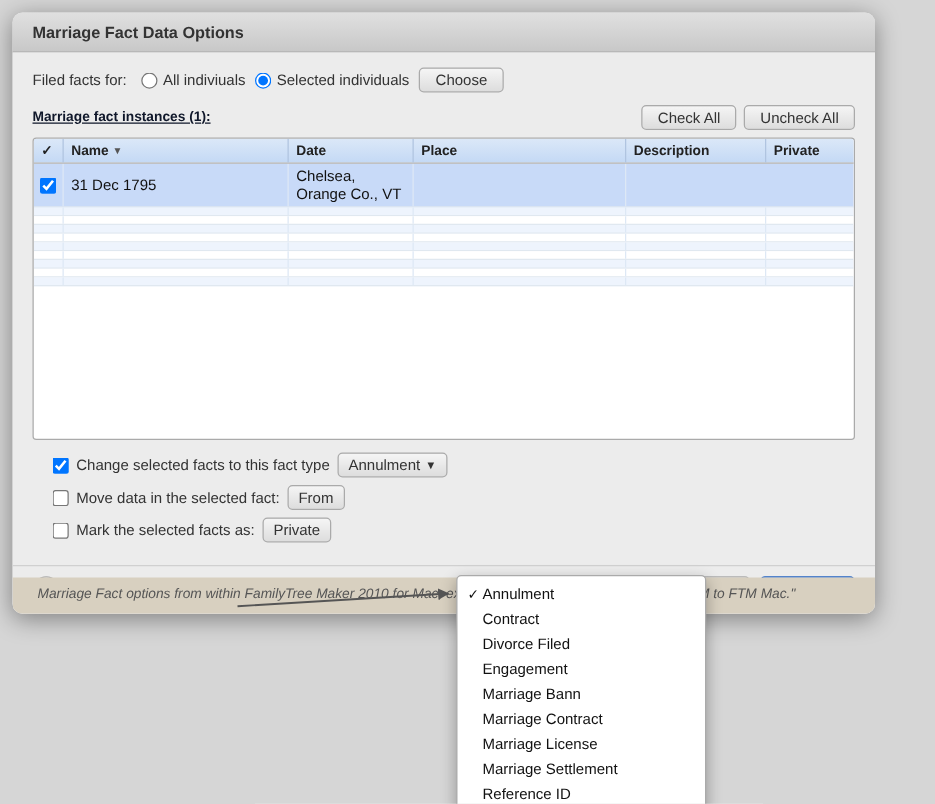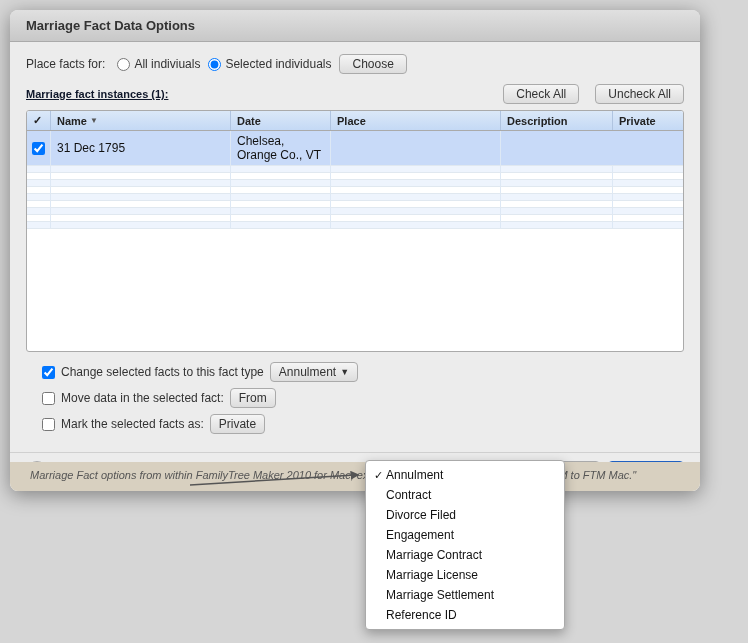--- a/index.html
+++ b/index.html
@@ -83,21 +83,21 @@
 
     .instances-label {
       font-size: 11px;
       color: #0f172a;
       font-weight: bold;
       text-decoration: underline;
     }
 
     .btn-group {
       display: flex;
-      gap: 16px;
+      gap: 6px;
     }
 
     .action-btn {
       background: linear-gradient(to bottom, #f5f5f5, #ddd);
       border: 1px solid #aaa;
       border-radius: 4px;
       padding: 2px 12px;
       font-size: 12px;
       cursor: pointer;
       color: #333;
@@ -338,21 +338,21 @@
   </style>
 </head>
 <body>
 
 <div class="dialog">
   <div class="dialog-title">Marriage Fact Data Options</div>
 
   <div class="dialog-body">
 
     <div class="show-facts-row">
-      <span class="show-facts-label">Place facts for:</span>
+      <span class="show-facts-label">Filed facts for:</span>
       <label class="radio-option">
         <input type="radio" name="showfacts" style="">
         <span>All indiviuals</span>
       </label>
       <label class="radio-option">
         <input type="radio" name="showfacts" checked="" style="">
         <span>Selected individuals</span>
       </label>
       <button class="choose-btn">Choose</button>
     </div>
@@ -498,20 +498,21 @@
   </div>
 
   <div class="watermark-text">Marriage Fact options from within FamilyTree Maker 2010 for Mac; example from "BetterGEDCOM Test 1 FTM to FTM Mac."</div>
 </div>
 
 <div class="dropdown-menu">
   <div class="dropdown-item selected-item">Annulment</div>
   <div class="dropdown-item">Contract</div>
   <div class="dropdown-item">Divorce Filed</div>
   <div class="dropdown-item">Engagement</div>
+  <div class="dropdown-item">Marriage Bann</div>
   <div class="dropdown-item">Marriage Contract</div>
   <div class="dropdown-item">Marriage License</div>
   <div class="dropdown-item">Marriage Settlement</div>
   <div class="dropdown-item">Reference ID</div>
 
 </div>
 
 <svg class="arrow-line" style="position:absolute; top:470px; left:190px; width:180px; height:30px; overflow:visible; pointer-events:none;" viewBox="0 0 180 30">
   <defs>
     <marker id="arrowhead" markerWidth="6" markerHeight="6" refX="3" refY="3" orient="auto">

